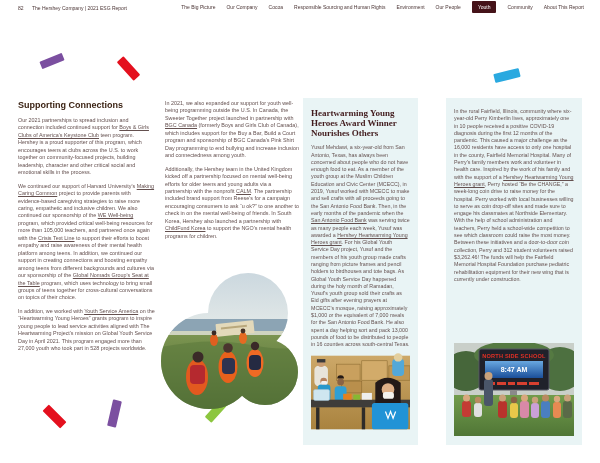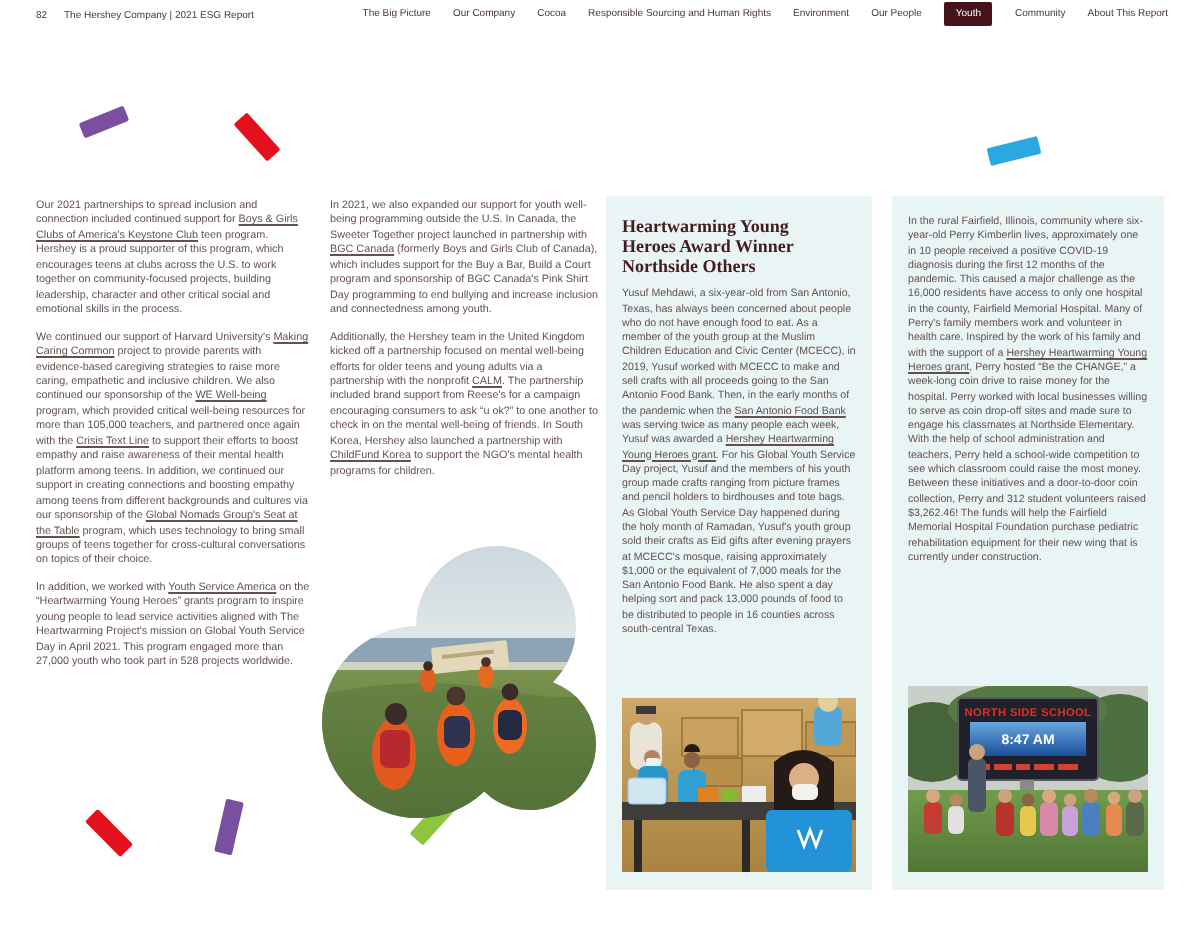--- a/index.html
+++ b/index.html
@@ -26,21 +26,21 @@
   
   .col{position:absolute;top:100px;}
   .col1{left:18px;width:137px;}
   .col2{left:165px;width:134px;}
   .col-head{font-size:9px;font-weight:bold;color:#3c2415;margin:0 0 7px 0;}
   p.body{font-size:5.4px;line-height:1.38;margin:0 0 6px 0;color:#64504f;}
   .lnk{text-decoration:underline;}
 
   
   .box{position:absolute;top:98px;height:347px;background:#e9f4f5;box-sizing:border-box;padding:10px 8px;}
-  .box1{left:303px;width:133px;}
+  .box1{left:303px;width:115px;}
   .box2{left:446px;width:136px;}
   .box-head{font-family:"Liberation Serif",serif;font-weight:bold;font-size:9px;line-height:1.12;
             color:#421c1e;}
   .box-head-wrap{margin:0 0 6px 0;}
   .box p.body{font-size:5.3px;margin:0;}
   .photo{position:absolute;left:8px;right:8px;bottom:9px;overflow:hidden;}
   .photo svg{display:block;width:100%;height:100%;}
   .blob-photo{position:absolute;left:161px;top:267px;width:142px;height:147px;}
 </style>
 </head>
@@ -65,20 +65,21 @@
   </div>
 
   <div class="conf purple-top"></div>
   <div class="conf red-top"></div>
   <div class="conf blue-right"></div>
   <div class="conf red-bottom"></div>
   <div class="conf purple-bottom"></div>
   <div class="conf green-bottom"></div>
 
   <div class="col col1">
+    <h1 class="col-head">Supporting Connections</h1>
     <p class="body"><span>Our 2021 partnerships to spread inclusion and connection included continued support for </span><span class="lnk">Boys &amp; Girls Clubs of America's Keystone Club</span><span> teen program. Hershey is a proud supporter of this program, which encourages teens at clubs across the U.S. to work together on community-focused projects, building leadership, character and other critical social and emotional skills in the process.</span></p>
     <p class="body"><span>We continued our support of Harvard University's </span><span class="lnk">Making Caring Common</span><span> project to provide parents with evidence-based caregiving strategies to raise more caring, empathetic and inclusive children. We also continued our sponsorship of the </span><span class="lnk">WE Well-being</span><span> program, which provided critical well-being resources for more than 105,000 teachers, and partnered once again with the </span><span class="lnk">Crisis Text Line</span><span> to support their efforts to boost empathy and raise awareness of their mental health platform among teens. In addition, we continued our support in creating connections and boosting empathy among teens from different backgrounds and cultures via our sponsorship of the </span><span class="lnk">Global Nomads Group's Seat at the Table</span><span> program, which uses technology to bring small groups of teens together for cross-cultural conversations on topics of their choice.</span></p>
     <p class="body"><span>In addition, we worked with </span><span class="lnk">Youth Service America</span><span> on the “Heartwarming Young Heroes” grants program to inspire young people to lead service activities aligned with The Heartwarming Project's mission on Global Youth Service Day in April 2021. This program engaged more than 27,000 youth who took part in 528 projects worldwide.</span></p>
   </div>
 
   <div class="col col2">
     <p class="body"><span>In 2021, we also expanded our support for youth well-being programming outside the U.S. In Canada, the Sweeter Together project launched in partnership with </span><span class="lnk">BGC Canada</span><span> (formerly Boys and Girls Club of Canada), which includes support for the Buy a Bar, Build a Court program and sponsorship of BGC Canada's Pink Shirt Day programming to end bullying and increase inclusion and connectedness among youth.</span></p>
     <p class="body"><span>Additionally, the Hershey team in the United Kingdom kicked off a partnership focused on mental well-being efforts for older teens and young adults via a partnership with the nonprofit </span><span class="lnk">CALM</span><span>. The partnership included brand support from Reese's for a campaign encouraging consumers to ask “u ok?” to one another to check in on the mental well-being of friends. In South Korea, Hershey also launched a partnership with </span><span class="lnk">ChildFund Korea</span><span> to support the NGO's mental health programs for children.</span></p>
   </div>
 
@@ -124,21 +125,21 @@
         <rect x="88" y="88" width="12" height="15" rx="4" fill="#252a42"></rect>
         <circle cx="94" cy="79" r="4.2" fill="#3a2a28"></circle>
       </g>
     </svg>
   </div>
 
   <div class="box box1">
     <div class="box-head-wrap">
       <div class="box-head">Heartwarming Young</div>
       <div class="box-head">Heroes Award Winner</div>
-      <div class="box-head">Northside Others</div>
+      <div class="box-head">Nourishes Others</div>
     </div>
     <p class="body"><span>Yusuf Mehdawi, a six-year-old from San Antonio, Texas, has always been concerned about people who do not have enough food to eat. As a member of the youth group at the Muslim Children Education and Civic Center (MCECC), in 2019, Yusuf worked with MCECC to make and sell crafts with all proceeds going to the San Antonio Food Bank. Then, in the early months of the pandemic when the </span><span class="lnk">San Antonio Food Bank</span><span> was serving twice as many people each week, Yusuf was awarded a </span><span class="lnk">Hershey Heartwarming Young Heroes grant</span><span>. For his Global Youth Service Day project, Yusuf and the members of his youth group made crafts ranging from picture frames and pencil holders to birdhouses and tote bags. As Global Youth Service Day happened during the holy month of Ramadan, Yusuf's youth group sold their crafts as Eid gifts after evening prayers at MCECC's mosque, raising approximately $1,000 or the equivalent of 7,000 meals for the San Antonio Food Bank. He also spent a day helping sort and pack 13,000 pounds of food to be distributed to people in 16 counties across south-central Texas.</span></p>
     <div class="photo" style="height:87px;">
       <svg viewBox="0 0 117 87" xmlns="http://www.w3.org/2000/svg">
         <defs>
           <linearGradient id="boxesG" x1="0" y1="0" x2="0" y2="1">
             <stop offset="0" stop-color="#cda868"></stop>
               <stop offset="1" stop-color="#a9833f"></stop>
           </linearGradient>
         </defs>

